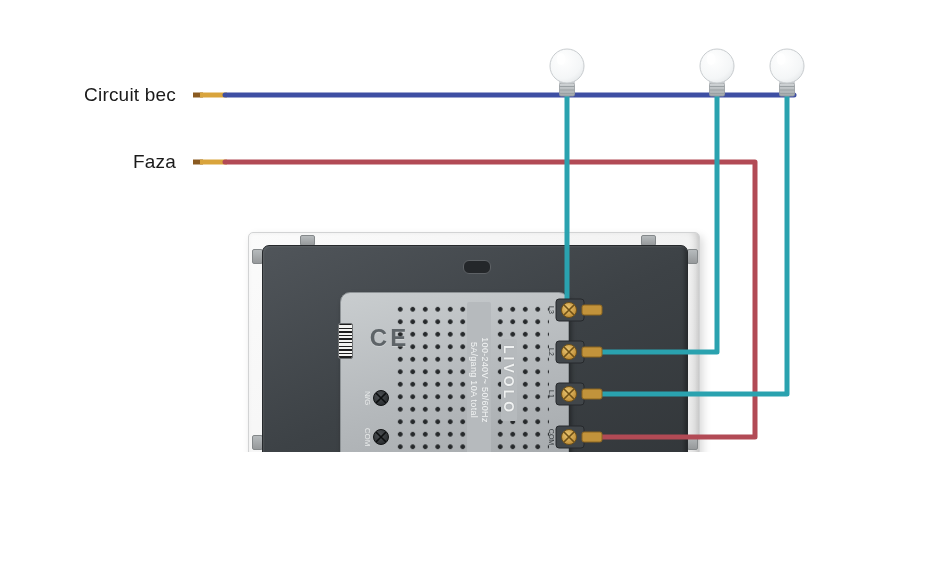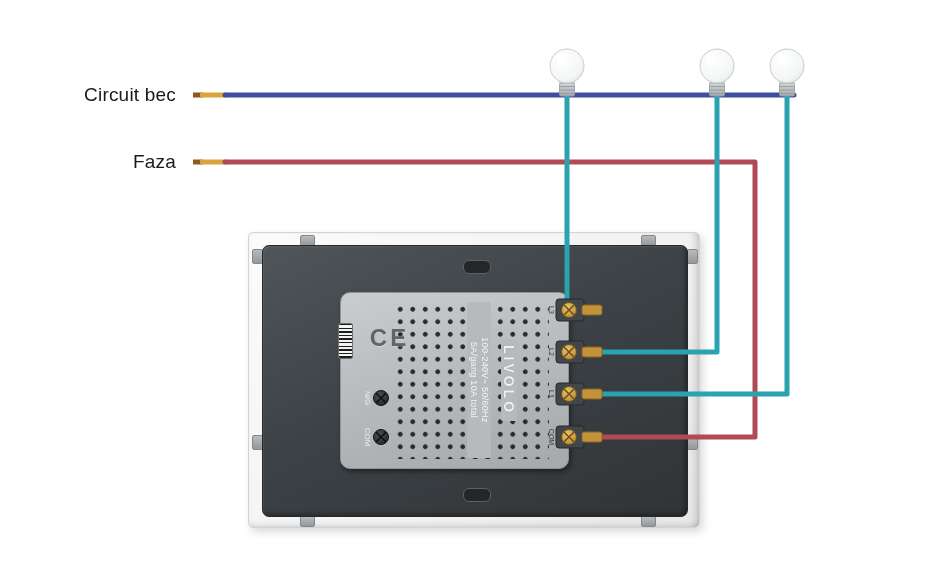--- a/index.html
+++ b/index.html
@@ -1,17 +1,17 @@
 <!DOCTYPE html>
 <html><head>
 <meta charset="utf-8">
 <style>
   html,body{margin:0;padding:0;background:#ffffff;}
   .canvas{
-    position:relative;width:930px;height:566px;background:#ffffff;overflow:hidden;
+    position:relative;width:930px;height:452px;background:#ffffff;overflow:hidden;
     font-family:"Liberation Sans", sans-serif;
   }
   .wire-label{
     position:absolute;right:754px;width:200px;text-align:right;
     font-size:19px;line-height:23px;color:#1a1a1a;letter-spacing:0.2px;
   }
   .lbl-neutral{top:83px;}
   .lbl-phase{top:150px;}
 
   

